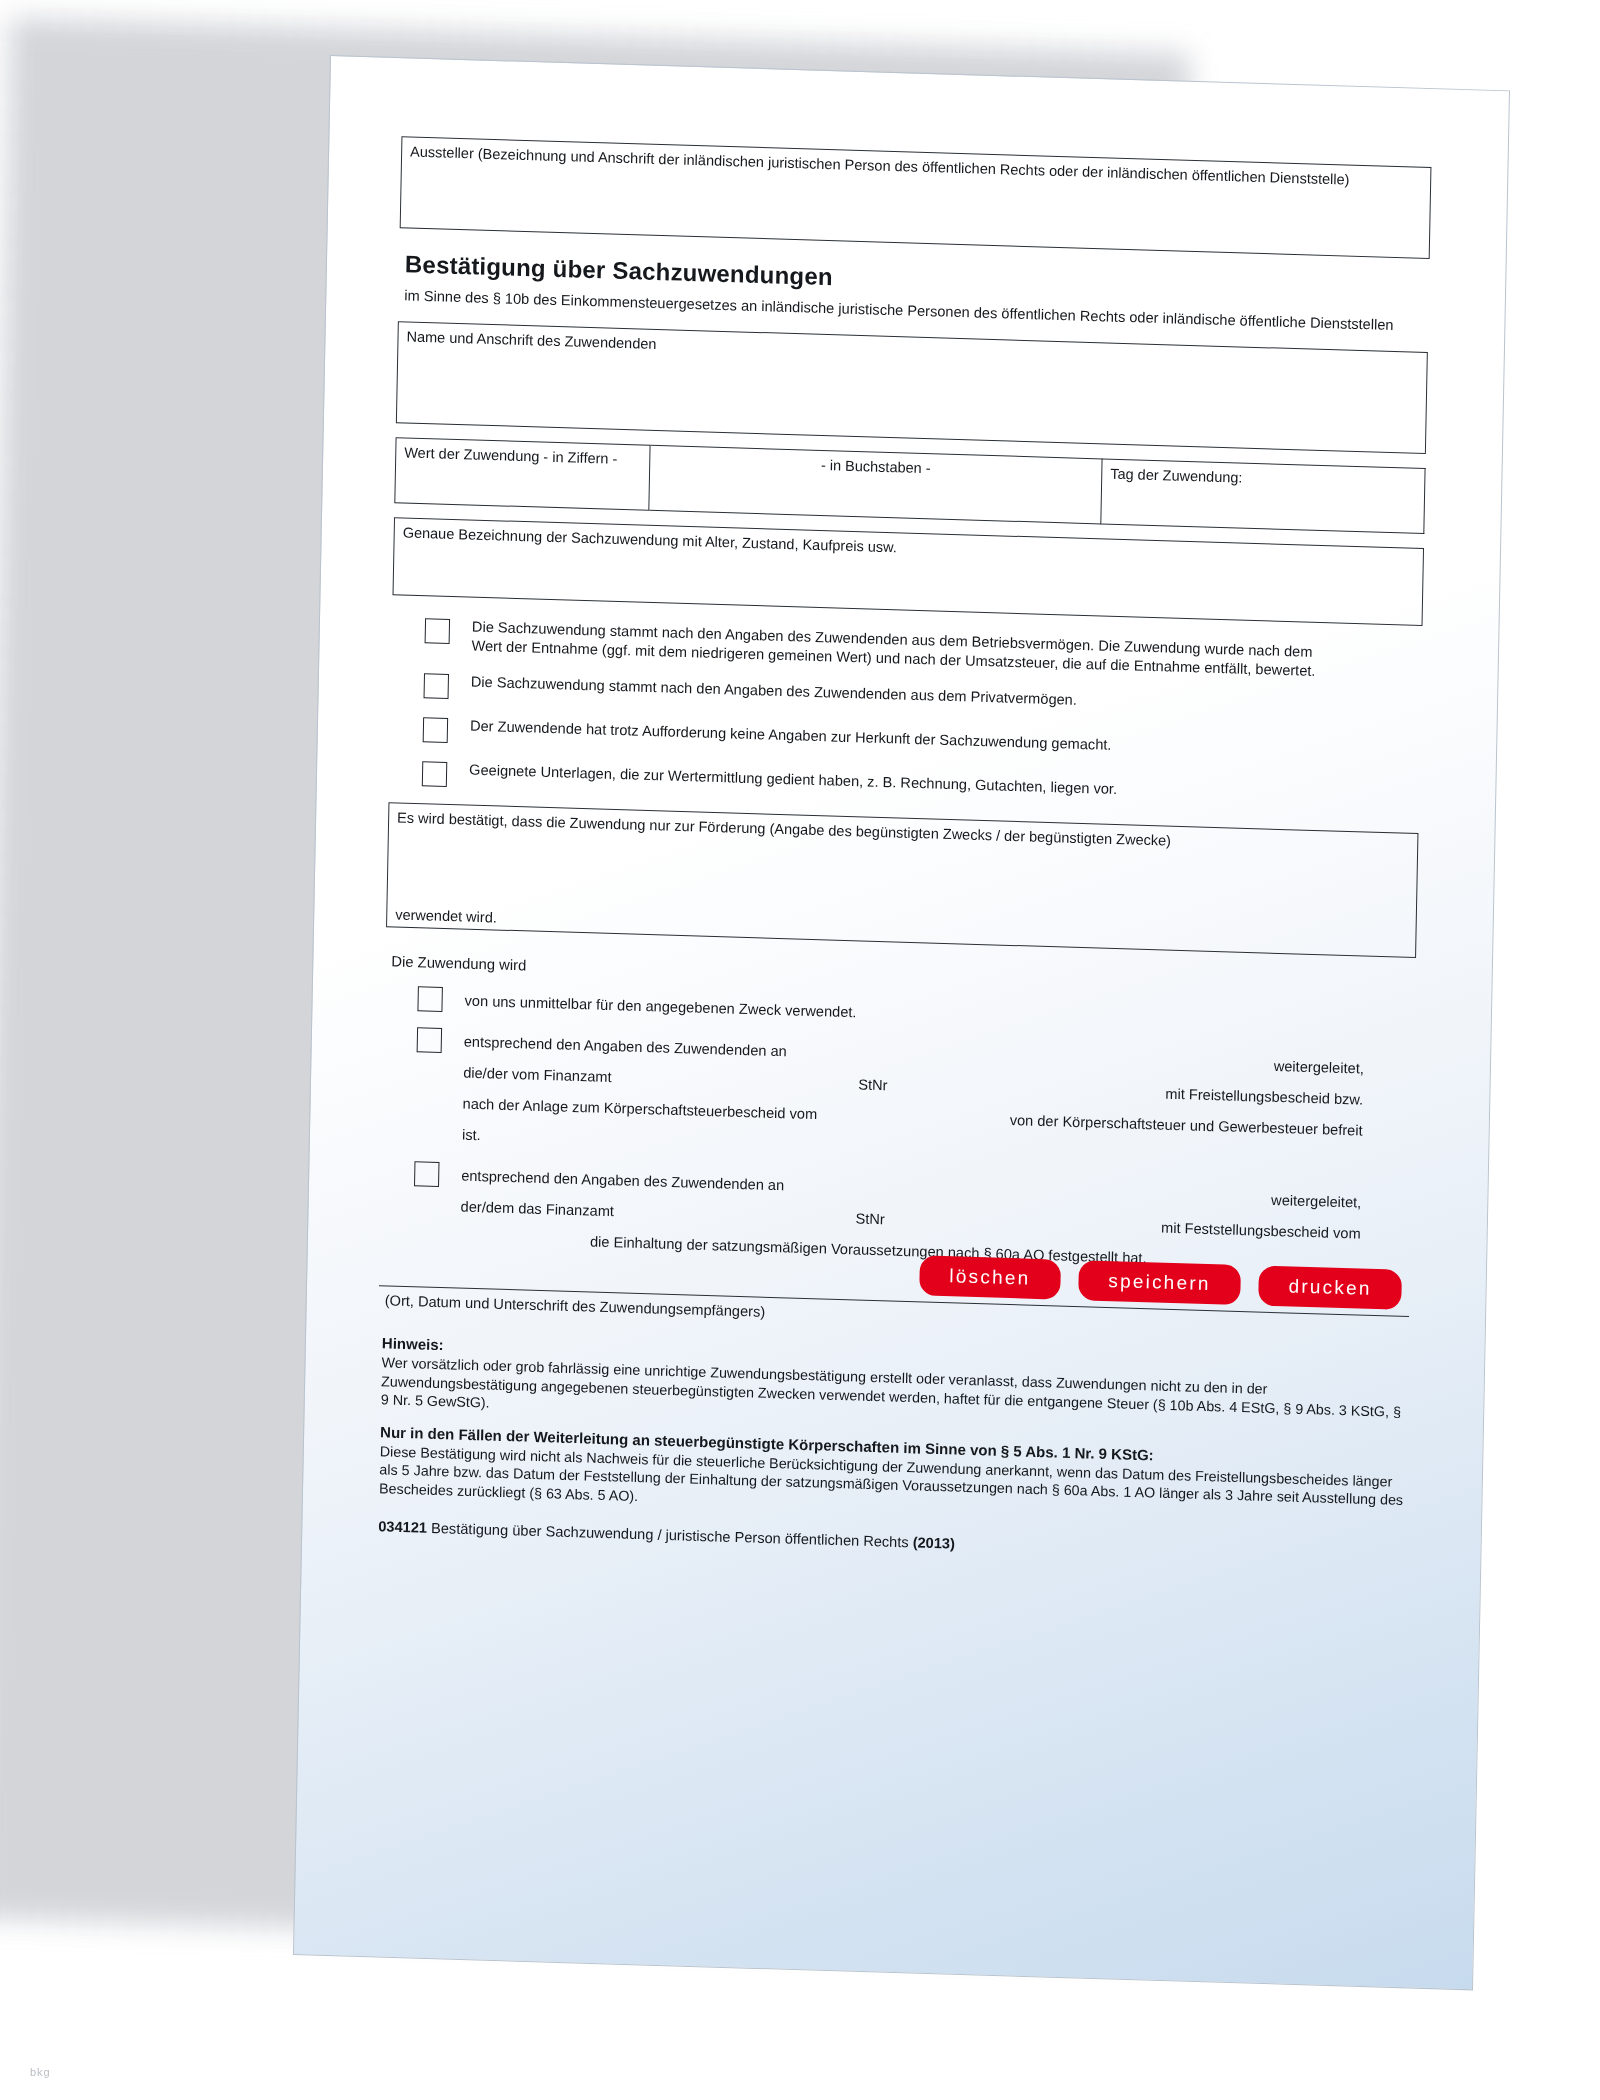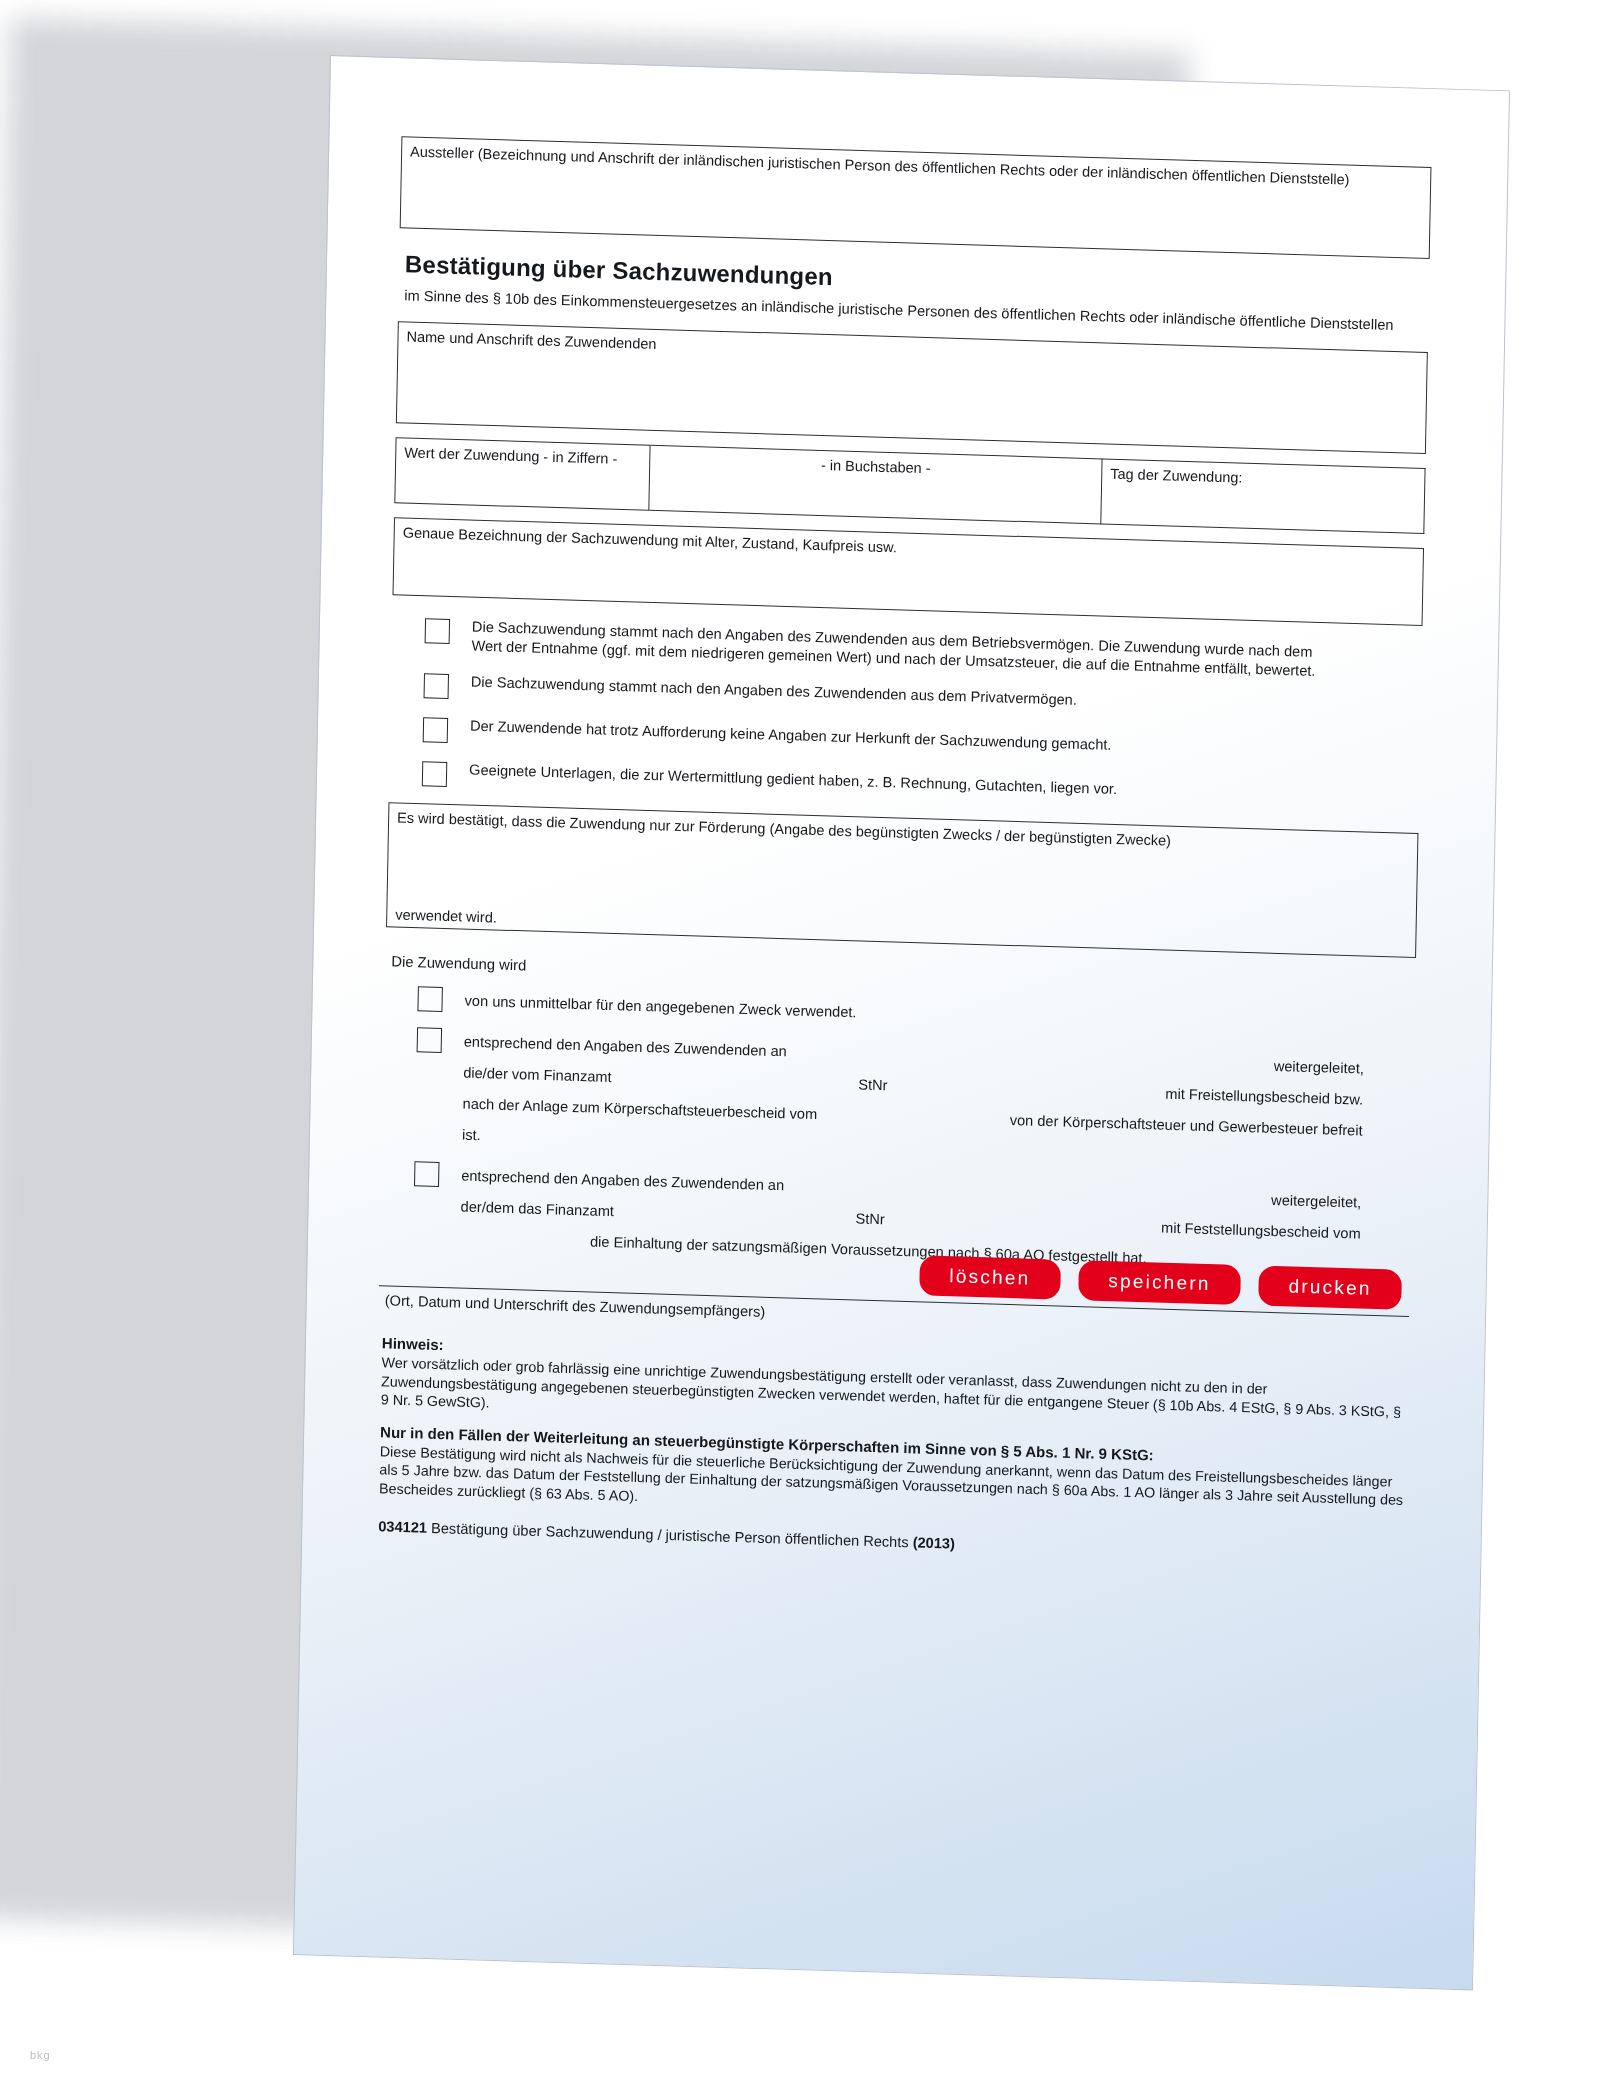--- a/index.html
+++ b/index.html
@@ -217,21 +217,21 @@
 
   .footer-code {
     font-size: 14.6px;
     margin: 20px 0 0 4px;
   }
   .footer-code b { font-weight: bold; }
 
   .watermark {
     position: absolute;
     left: 30px;
-    bottom: 39px;
+    bottom: 22px;
     font-size: 11px;
     color: #b9bdc2;
     letter-spacing: 1px;
   }
 </style>
 </head>
 <body>
 
 <div id="stage">
 

